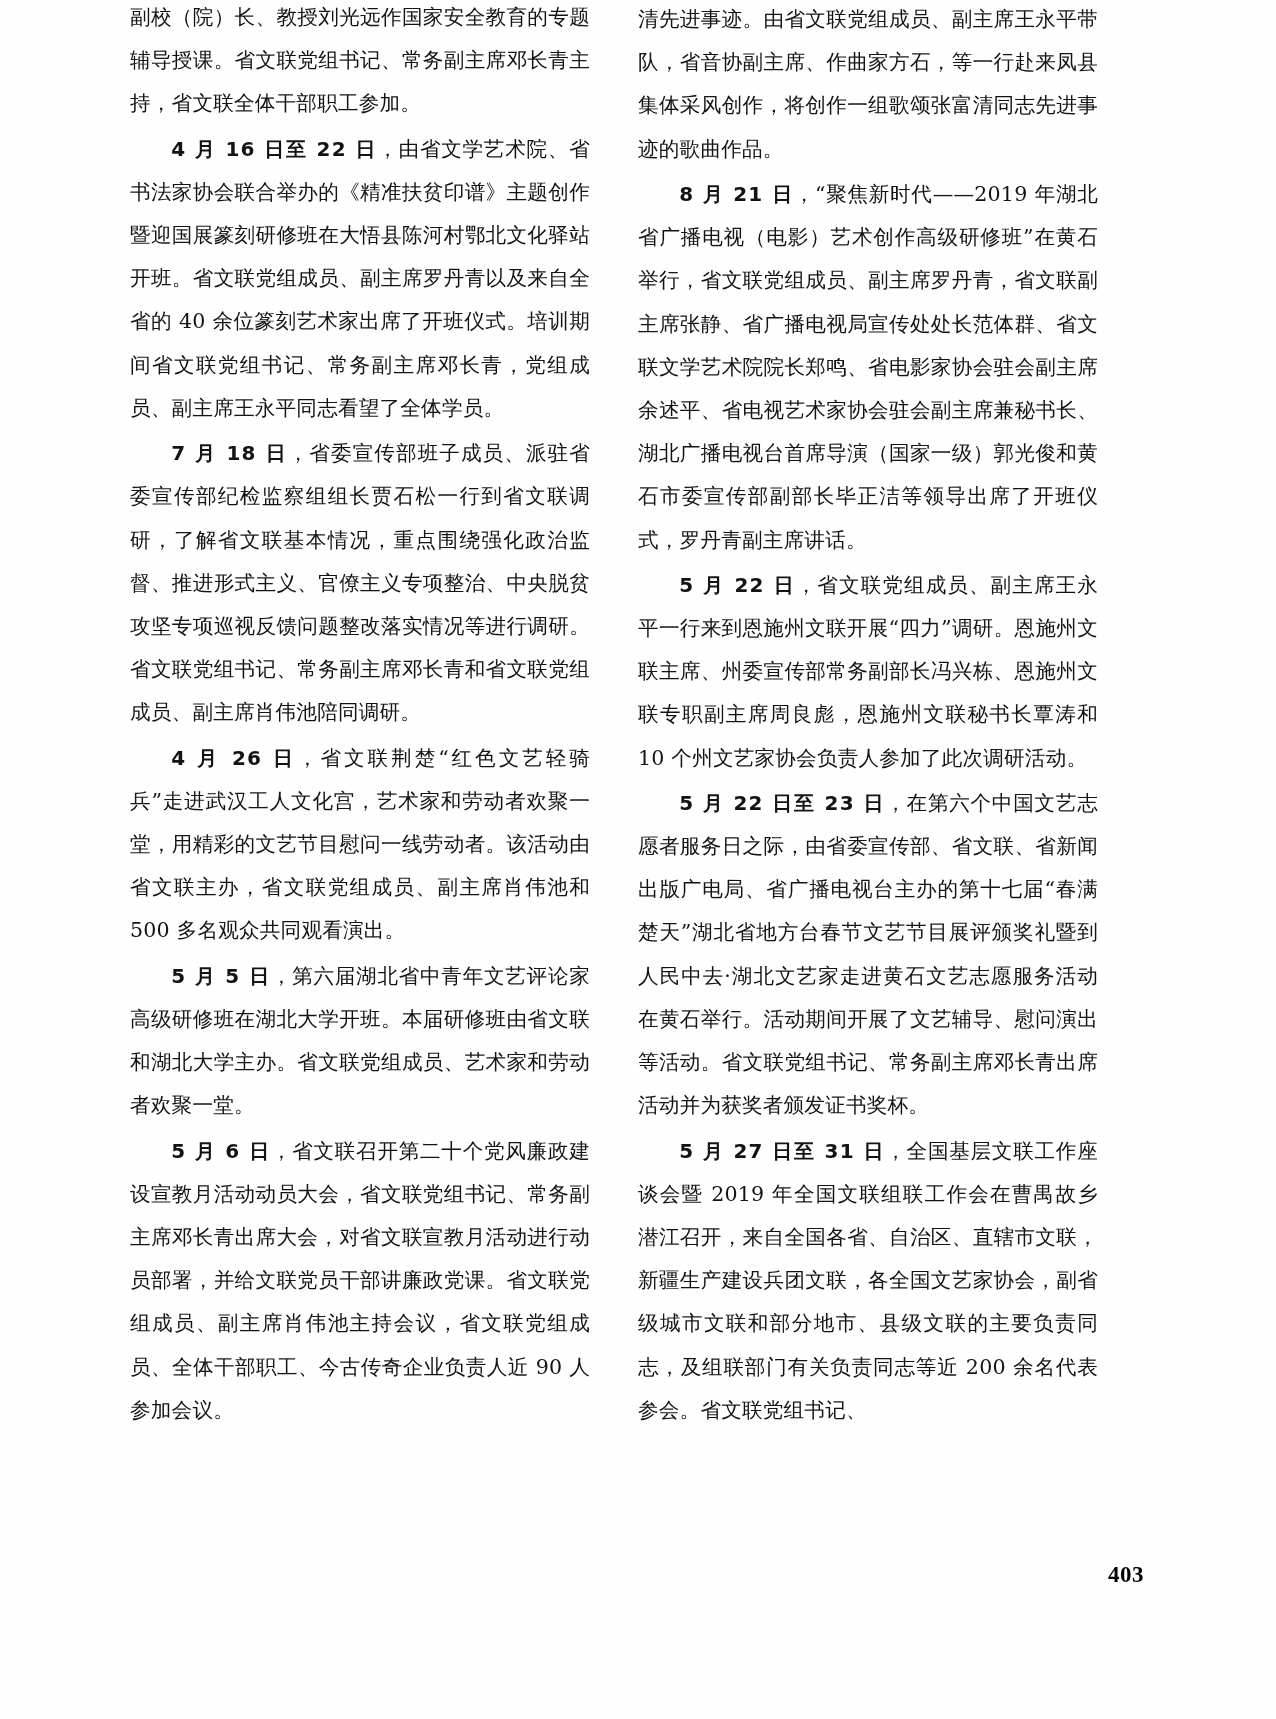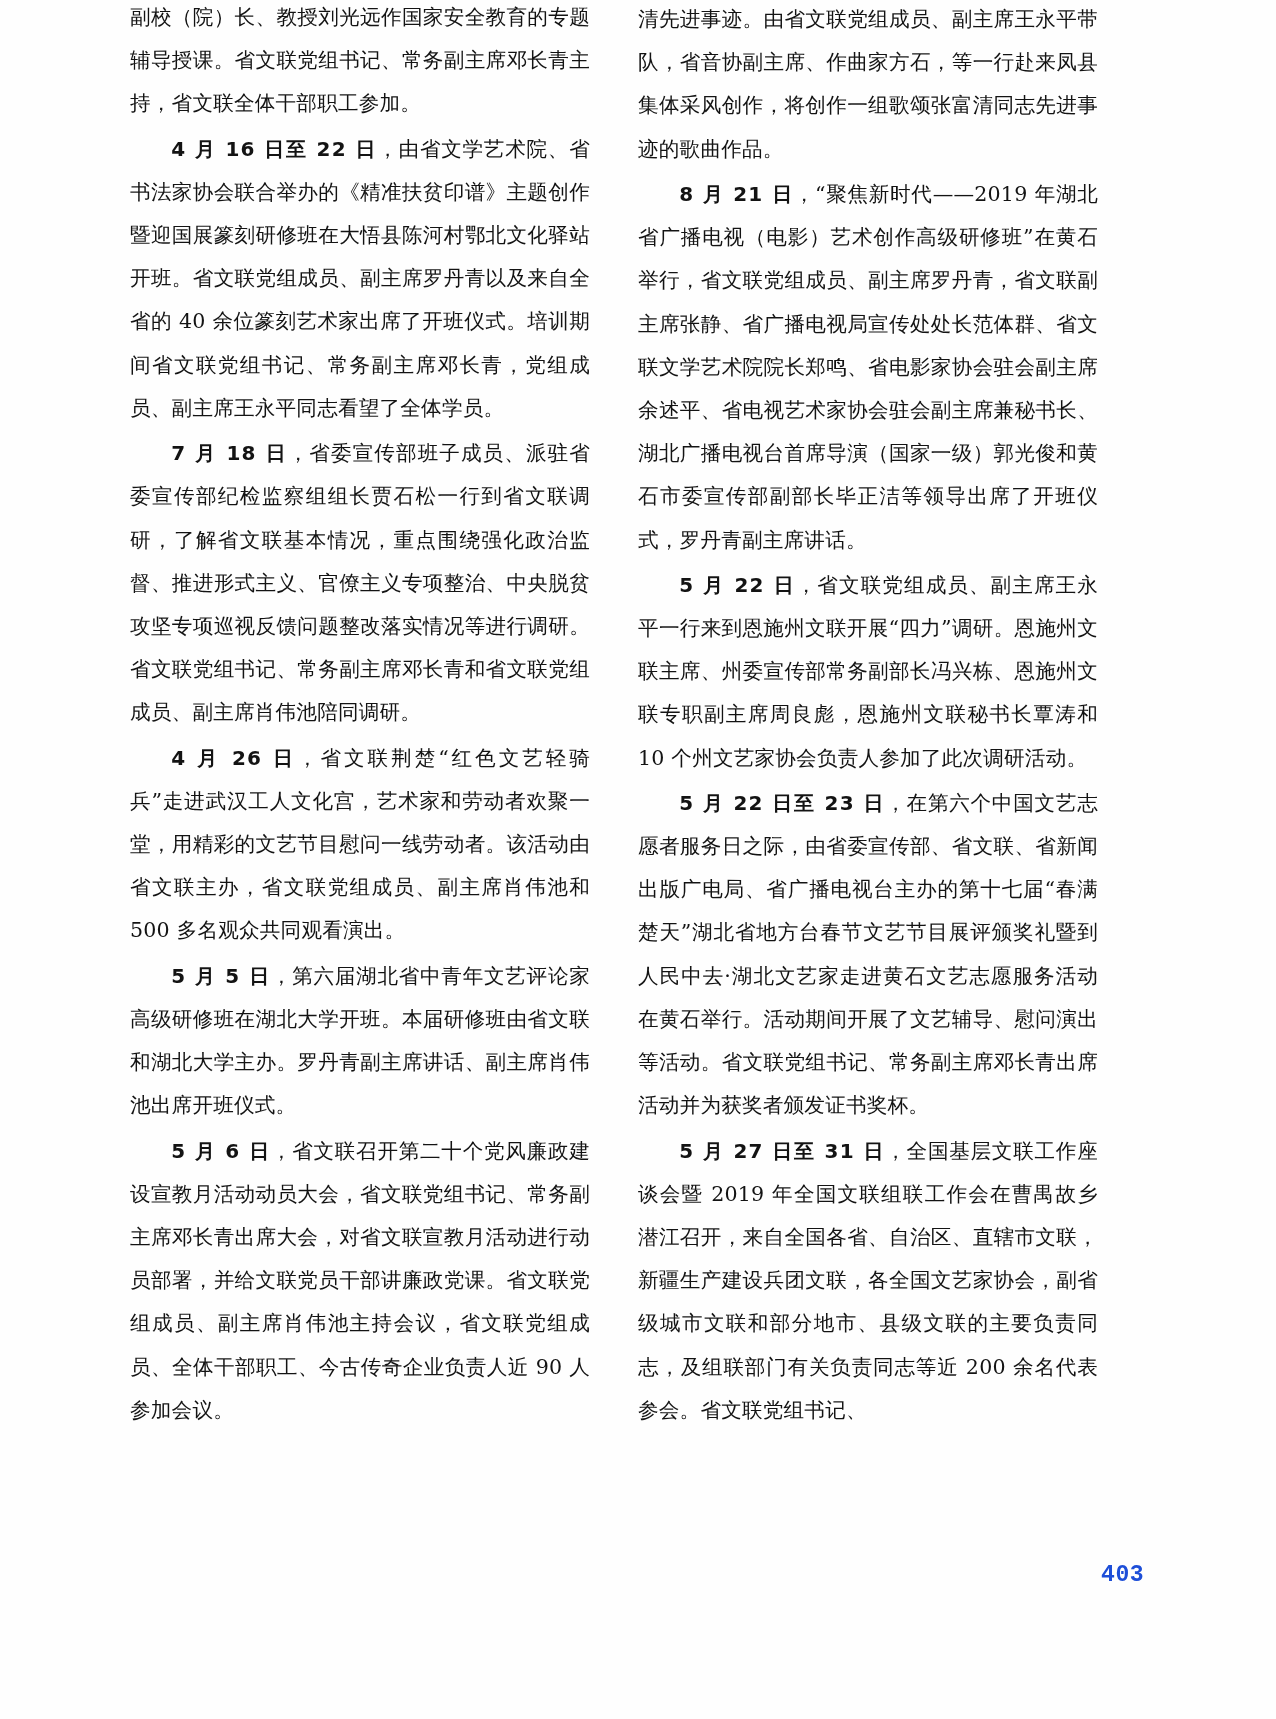--- a/index.html
+++ b/index.html
@@ -59,38 +59,38 @@
     font-family: "DejaVu Sans", "Liberation Sans", sans-serif;
     font-size: 20px;
   }
 
   .page-number {
     position: absolute;
     right: 132px;
     bottom: 131px;
     font-size: 23px;
     font-weight: 700;
-    font-family: Liberation Mono, monospace;
+    font-family: Liberation Serif, serif;
     letter-spacing: 0.5px;
-    color: #1d4ed8;
+    color: #000000;
   }
 </style>
 </head>
 <body>
 
 <div class="page">
 
   <div class="page-body">
 
     <div class="column" id="left-column">
         <p class="para"><span class="date">4 月 16 日</span><span class="body-text">，省文联举办了国家安全教育日主题活动，邀请中共湖北省委党校（省行政学院）副校（院）长、教授刘光远作国家安全教育的专题辅导授课。省文联党组书记、常务副主席邓长青主持，省文联全体干部职工参加。</span></p>
         <p class="para"><span class="date">4 月 16 日至 22 日</span><span class="body-text">，由省文学艺术院、省书法家协会联合举办的《精准扶贫印谱》主题创作暨迎国展篆刻研修班在大悟县陈河村鄂北文化驿站开班。省文联党组成员、副主席罗丹青以及来自全省的 40 余位篆刻艺术家出席了开班仪式。培训期间省文联党组书记、常务副主席邓长青，党组成员、副主席王永平同志看望了全体学员。</span></p>
         <p class="para"><span class="date">7 月 18 日</span><span class="body-text">，省委宣传部班子成员、派驻省委宣传部纪检监察组组长贾石松一行到省文联调研，了解省文联基本情况，重点围绕强化政治监督、推进形式主义、官僚主义专项整治、中央脱贫攻坚专项巡视反馈问题整改落实情况等进行调研。省文联党组书记、常务副主席邓长青和省文联党组成员、副主席肖伟池陪同调研。</span></p>
         <p class="para"><span class="date">4 月 26 日</span><span class="body-text">，省文联荆楚“红色文艺轻骑兵”走进武汉工人文化宫，艺术家和劳动者欢聚一堂，用精彩的文艺节目慰问一线劳动者。该活动由省文联主办，省文联党组成员、副主席肖伟池和 500 多名观众共同观看演出。</span></p>
-        <p class="para"><span class="date">5 月 5 日</span><span class="body-text">，第六届湖北省中青年文艺评论家高级研修班在湖北大学开班。本届研修班由省文联和湖北大学主办。罗丹青副主席讲话、副主席肖伟池出席开班仪式。</span></p>
+        <p class="para"><span class="date">5 月 5 日</span><span class="body-text">，第六届湖北省中青年文艺评论家高级研修班在湖北大学开班。本届研修班由省文联和湖北大学主办。省文联党组成员、艺术家和劳动者欢聚一堂。</span></p>
         <p class="para"><span class="date">5 月 6 日</span><span class="body-text">，省文联召开第二十个党风廉政建设宣教月活动动员大会，省文联党组书记、常务副主席邓长青出席大会，对省文联宣教月活动进行动员部署，并给文联党员干部讲廉政党课。省文联党组成员、副主席肖伟池主持会议，省文联党组成员、全体干部职工、今古传奇企业负责人近 90 人参加会议。</span></p>
       </div>
     <div class="column" id="right-column">
         <p class="para"><span class="date">5 月 20 日</span><span class="body-text">，省文联组织音乐家小分队深入恩施土家族苗族自治州来凤县，沿着张富清老英雄走过的足迹，进行采风创作，用音乐作品宣传张富清先进事迹。由省文联党组成员、副主席王永平带队，省音协副主席、作曲家方石，等一行赴来凤县集体采风创作，将创作一组歌颂张富清同志先进事迹的歌曲作品。</span></p>
         <p class="para"><span class="date">8 月 21 日</span><span class="body-text">，“聚焦新时代——2019 年湖北省广播电视（电影）艺术创作高级研修班”在黄石举行，省文联党组成员、副主席罗丹青，省文联副主席张静、省广播电视局宣传处处长范体群、省文联文学艺术院院长郑鸣、省电影家协会驻会副主席余述平、省电视艺术家协会驻会副主席兼秘书长、湖北广播电视台首席导演（国家一级）郭光俊和黄石市委宣传部副部长毕正洁等领导出席了开班仪式，罗丹青副主席讲话。</span></p>
         <p class="para"><span class="date">5 月 22 日</span><span class="body-text">，省文联党组成员、副主席王永平一行来到恩施州文联开展“四力”调研。恩施州文联主席、州委宣传部常务副部长冯兴栋、恩施州文联专职副主席周良彪，恩施州文联秘书长覃涛和 10 个州文艺家协会负责人参加了此次调研活动。</span></p>
         <p class="para"><span class="date">5 月 22 日至 23 日</span><span class="body-text">，在第六个中国文艺志愿者服务日之际，由省委宣传部、省文联、省新闻出版广电局、省广播电视台主办的第十七届“春满楚天”湖北省地方台春节文艺节目展评颁奖礼暨到人民中去·湖北文艺家走进黄石文艺志愿服务活动在黄石举行。活动期间开展了文艺辅导、慰问演出等活动。省文联党组书记、常务副主席邓长青出席活动并为获奖者颁发证书奖杯。</span></p>
         <p class="para"><span class="date">5 月 27 日至 31 日</span><span class="body-text">，全国基层文联工作座谈会暨 2019 年全国文联组联工作会在曹禺故乡潜江召开，来自全国各省、自治区、直辖市文联，新疆生产建设兵团文联，各全国文艺家协会，副省级城市文联和部分地市、县级文联的主要负责同志，及组联部门有关负责同志等近 200 余名代表参会。省文联党组书记、</span></p>
       </div>
 

